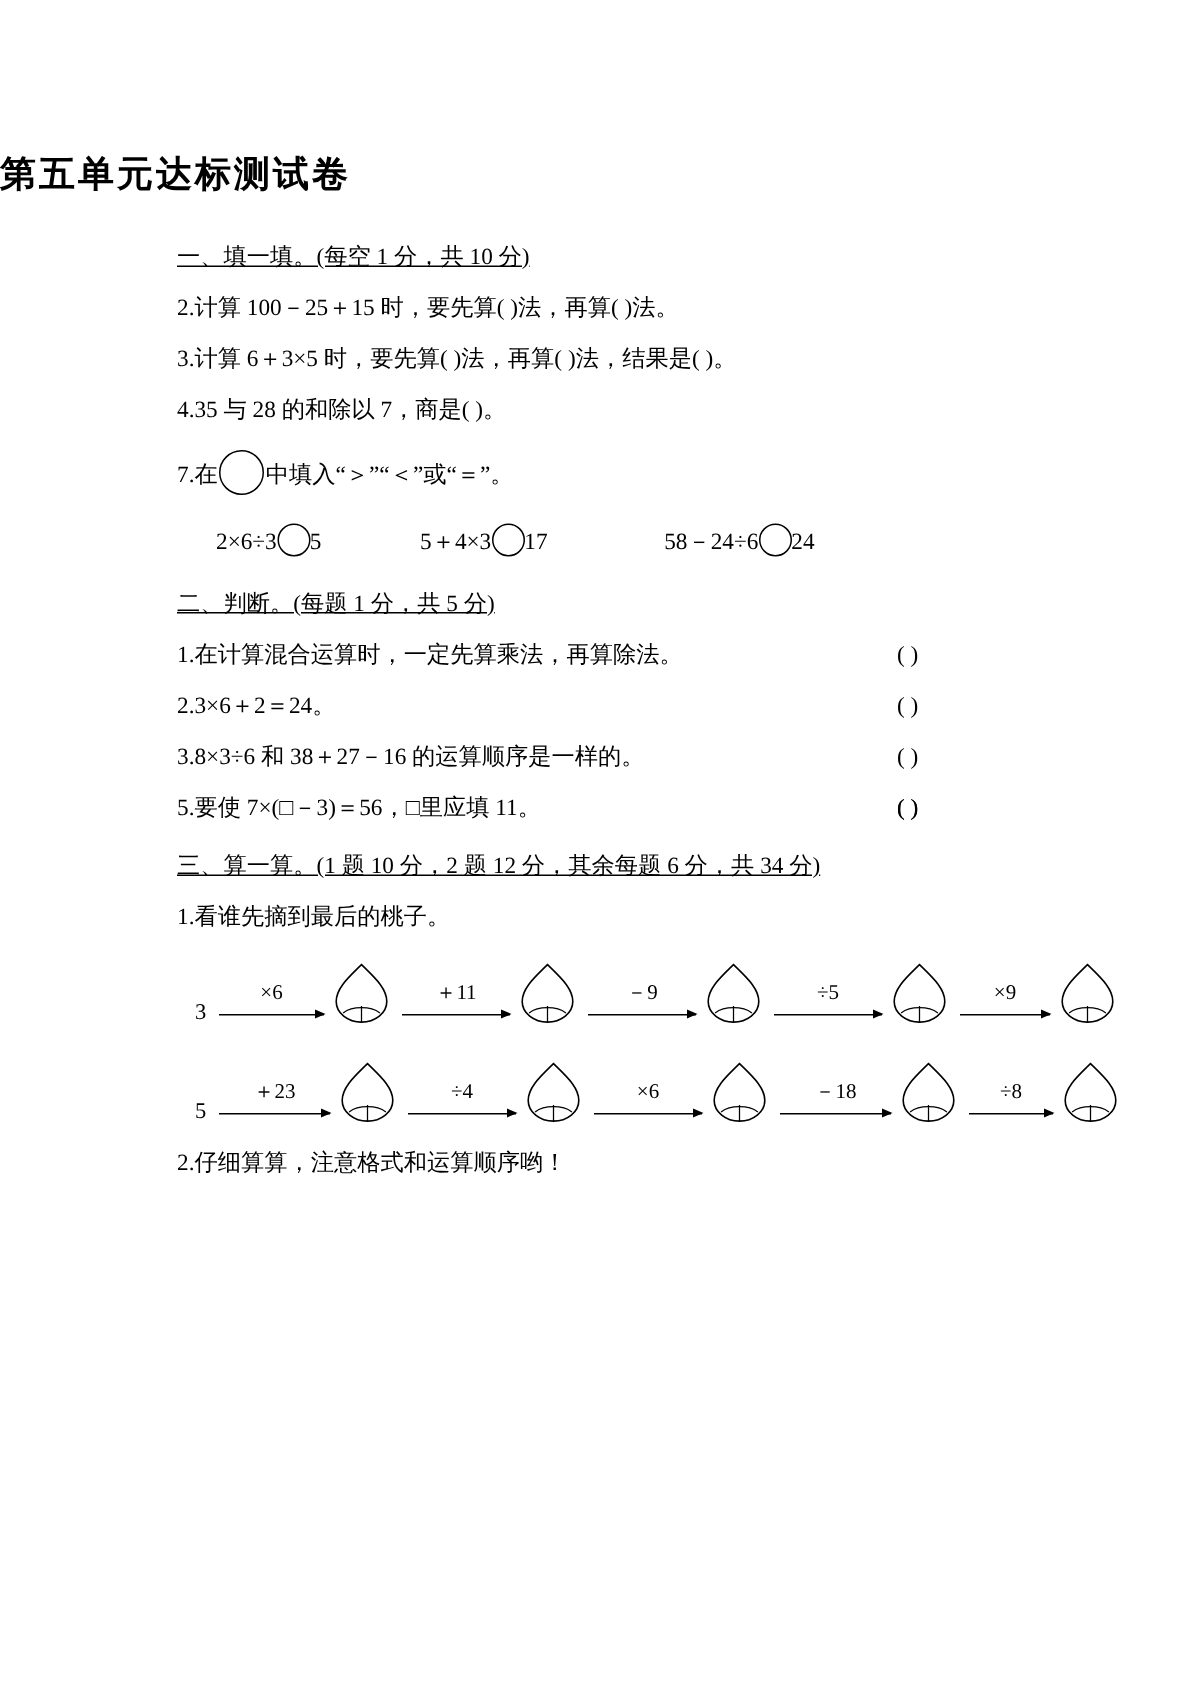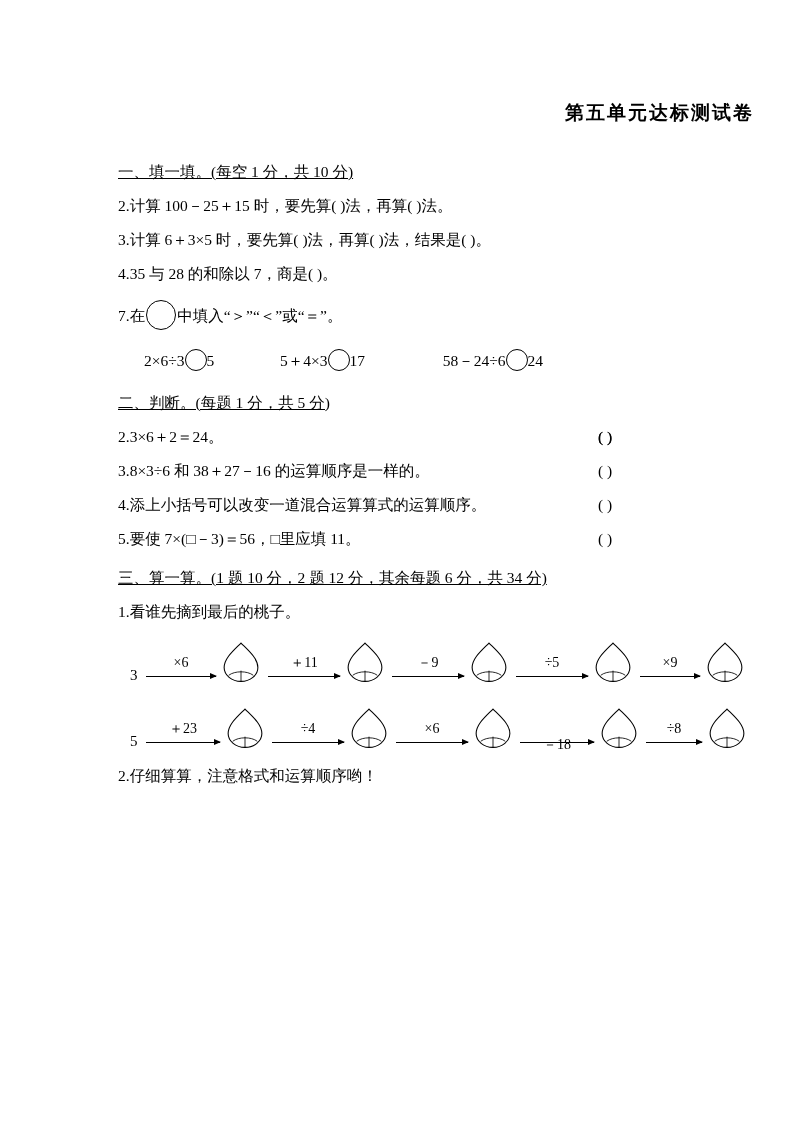--- a/index.html
+++ b/index.html
@@ -19,22 +19,22 @@
     position: absolute;
     left: 0; top: 0;
     width: 793px;
     height: 1122px;
   }
   .title {
     position: absolute;
     top: 100px;
     left: 0;
     width: 754px;
-    text-align: right;
-    font-size: 19px;
+    text-align: left;
+    font-size: 24px;
     font-weight: bold;
     letter-spacing: 2px;
   }
   .content {
     position: absolute;
     left: 118px;
     top: 164px;
     width: 560px;
     font-size: 15.5px;
     line-height: 1.0;
@@ -156,32 +156,32 @@
       <span class="cmp-item"><span>2×6÷3</span><span class="circ"></span><span>5</span></span>
       <span class="sp1"></span>
       <span class="cmp-item"><span>5＋4×3</span><span class="circ"></span><span>17</span></span>
       <span class="sp2"></span>
       <span class="cmp-item"><span>58－24÷6</span><span class="circ"></span><span>24</span></span>
     </div>
 
     <div class="sec-head gap-top">二、判断。(每题 1 分，共 5 分)</div>
 
     <div class="judge-row">
+      <span>1.在计算混合运算时，一定先算乘法，再算除法。</span>
       <span class="judge-box">(        )</span>
     </div>
     <div class="judge-row">
       <span>2.3×6＋2＝24。</span>
       <span class="judge-box">(        )</span>
     </div>
     <div class="judge-row">
       <span>3.8×3÷6 和 38＋27－16 的运算顺序是一样的。</span>
       <span class="judge-box">(        )</span>
     </div>
     <div class="judge-row">
-      <span>4.添上小括号可以改变一道混合运算算式的运算顺序。</span>
       <span class="judge-box">(        )</span>
     </div>
     <div class="judge-row">
       <span>5.要使 7×(□－3)＝56，□里应填 11。</span>
       <span class="judge-box">(        )</span>
     </div>
 
     <div class="sec-head gap-top">三、算一算。(1 题 10 分，2 题 12 分，其余每题 6 分，共 34 分)</div>
     <div class="line">1.看谁先摘到最后的桃子。</div>
 
@@ -252,21 +252,21 @@
 
         <span class="arrow" style="left:266px; width:72px;"></span>
         <span class="oplabel" style="left:266px; width:72px;">×6</span>
         <svg class="peach" style="left:340px;" viewBox="0 0 60 60">
           <path d="M30 4 C20 14, 8 24, 8 36 C8 46, 18 54, 30 54 C42 54, 52 46, 52 36 C52 24, 40 14, 30 4 Z" fill="none" stroke="#000" stroke-width="1.4"></path>
           <path d="M14 46 C22 40, 38 40, 46 46" fill="none" stroke="#000" stroke-width="1.1"></path>
           <path d="M30 40 L30 54" fill="none" stroke="#000" stroke-width="1.1"></path>
         </svg>
 
         <span class="arrow" style="left:390px; width:74px;"></span>
-        <span class="oplabel" style="left:390px; width:74px;margin-top:16px;">－18</span>
+        <span class="oplabel" style="left:390px; width:74px;">－18</span>
         <svg class="peach" style="left:466px;" viewBox="0 0 60 60">
           <path d="M30 4 C20 14, 8 24, 8 36 C8 46, 18 54, 30 54 C42 54, 52 46, 52 36 C52 24, 40 14, 30 4 Z" fill="none" stroke="#000" stroke-width="1.4"></path>
           <path d="M14 46 C22 40, 38 40, 46 46" fill="none" stroke="#000" stroke-width="1.1"></path>
           <path d="M30 40 L30 54" fill="none" stroke="#000" stroke-width="1.1"></path>
         </svg>
 
         <span class="arrow" style="left:516px; width:56px;"></span>
         <span class="oplabel" style="left:516px; width:56px;">÷8</span>
         <svg class="peach" style="left:574px;" viewBox="0 0 60 60">
           <path d="M30 4 C20 14, 8 24, 8 36 C8 46, 18 54, 30 54 C42 54, 52 46, 52 36 C52 24, 40 14, 30 4 Z" fill="none" stroke="#000" stroke-width="1.4"></path>

